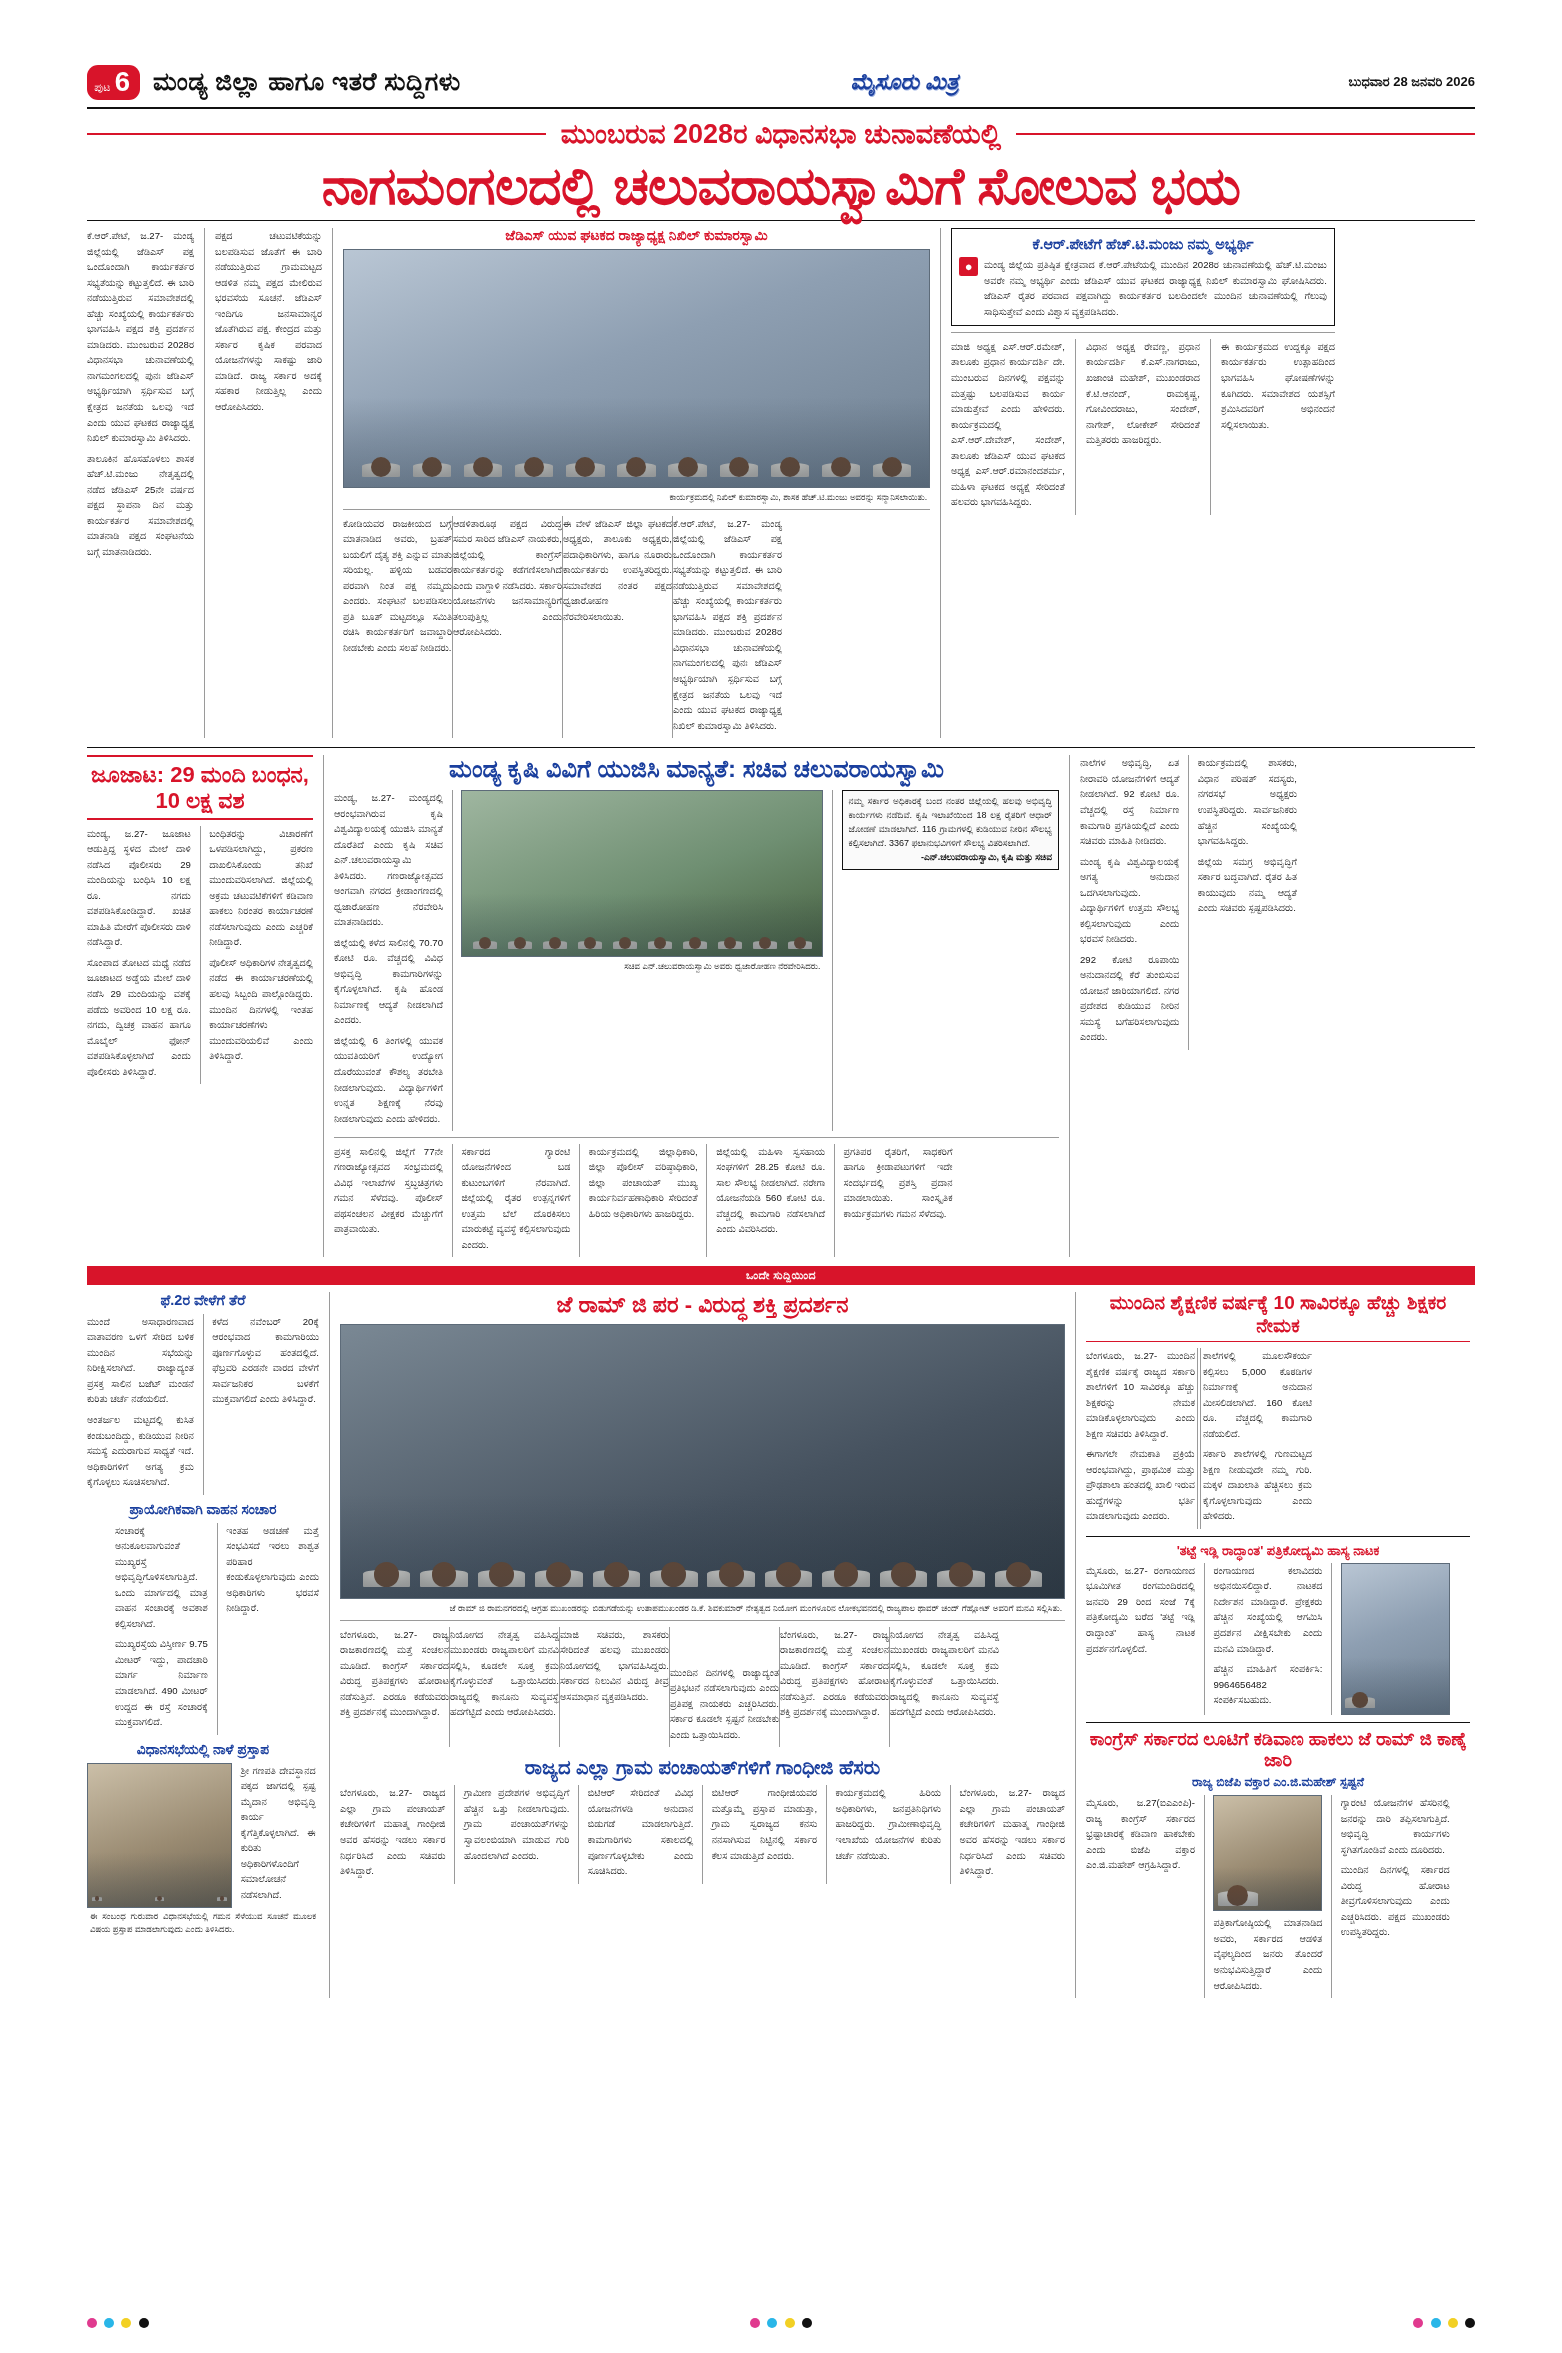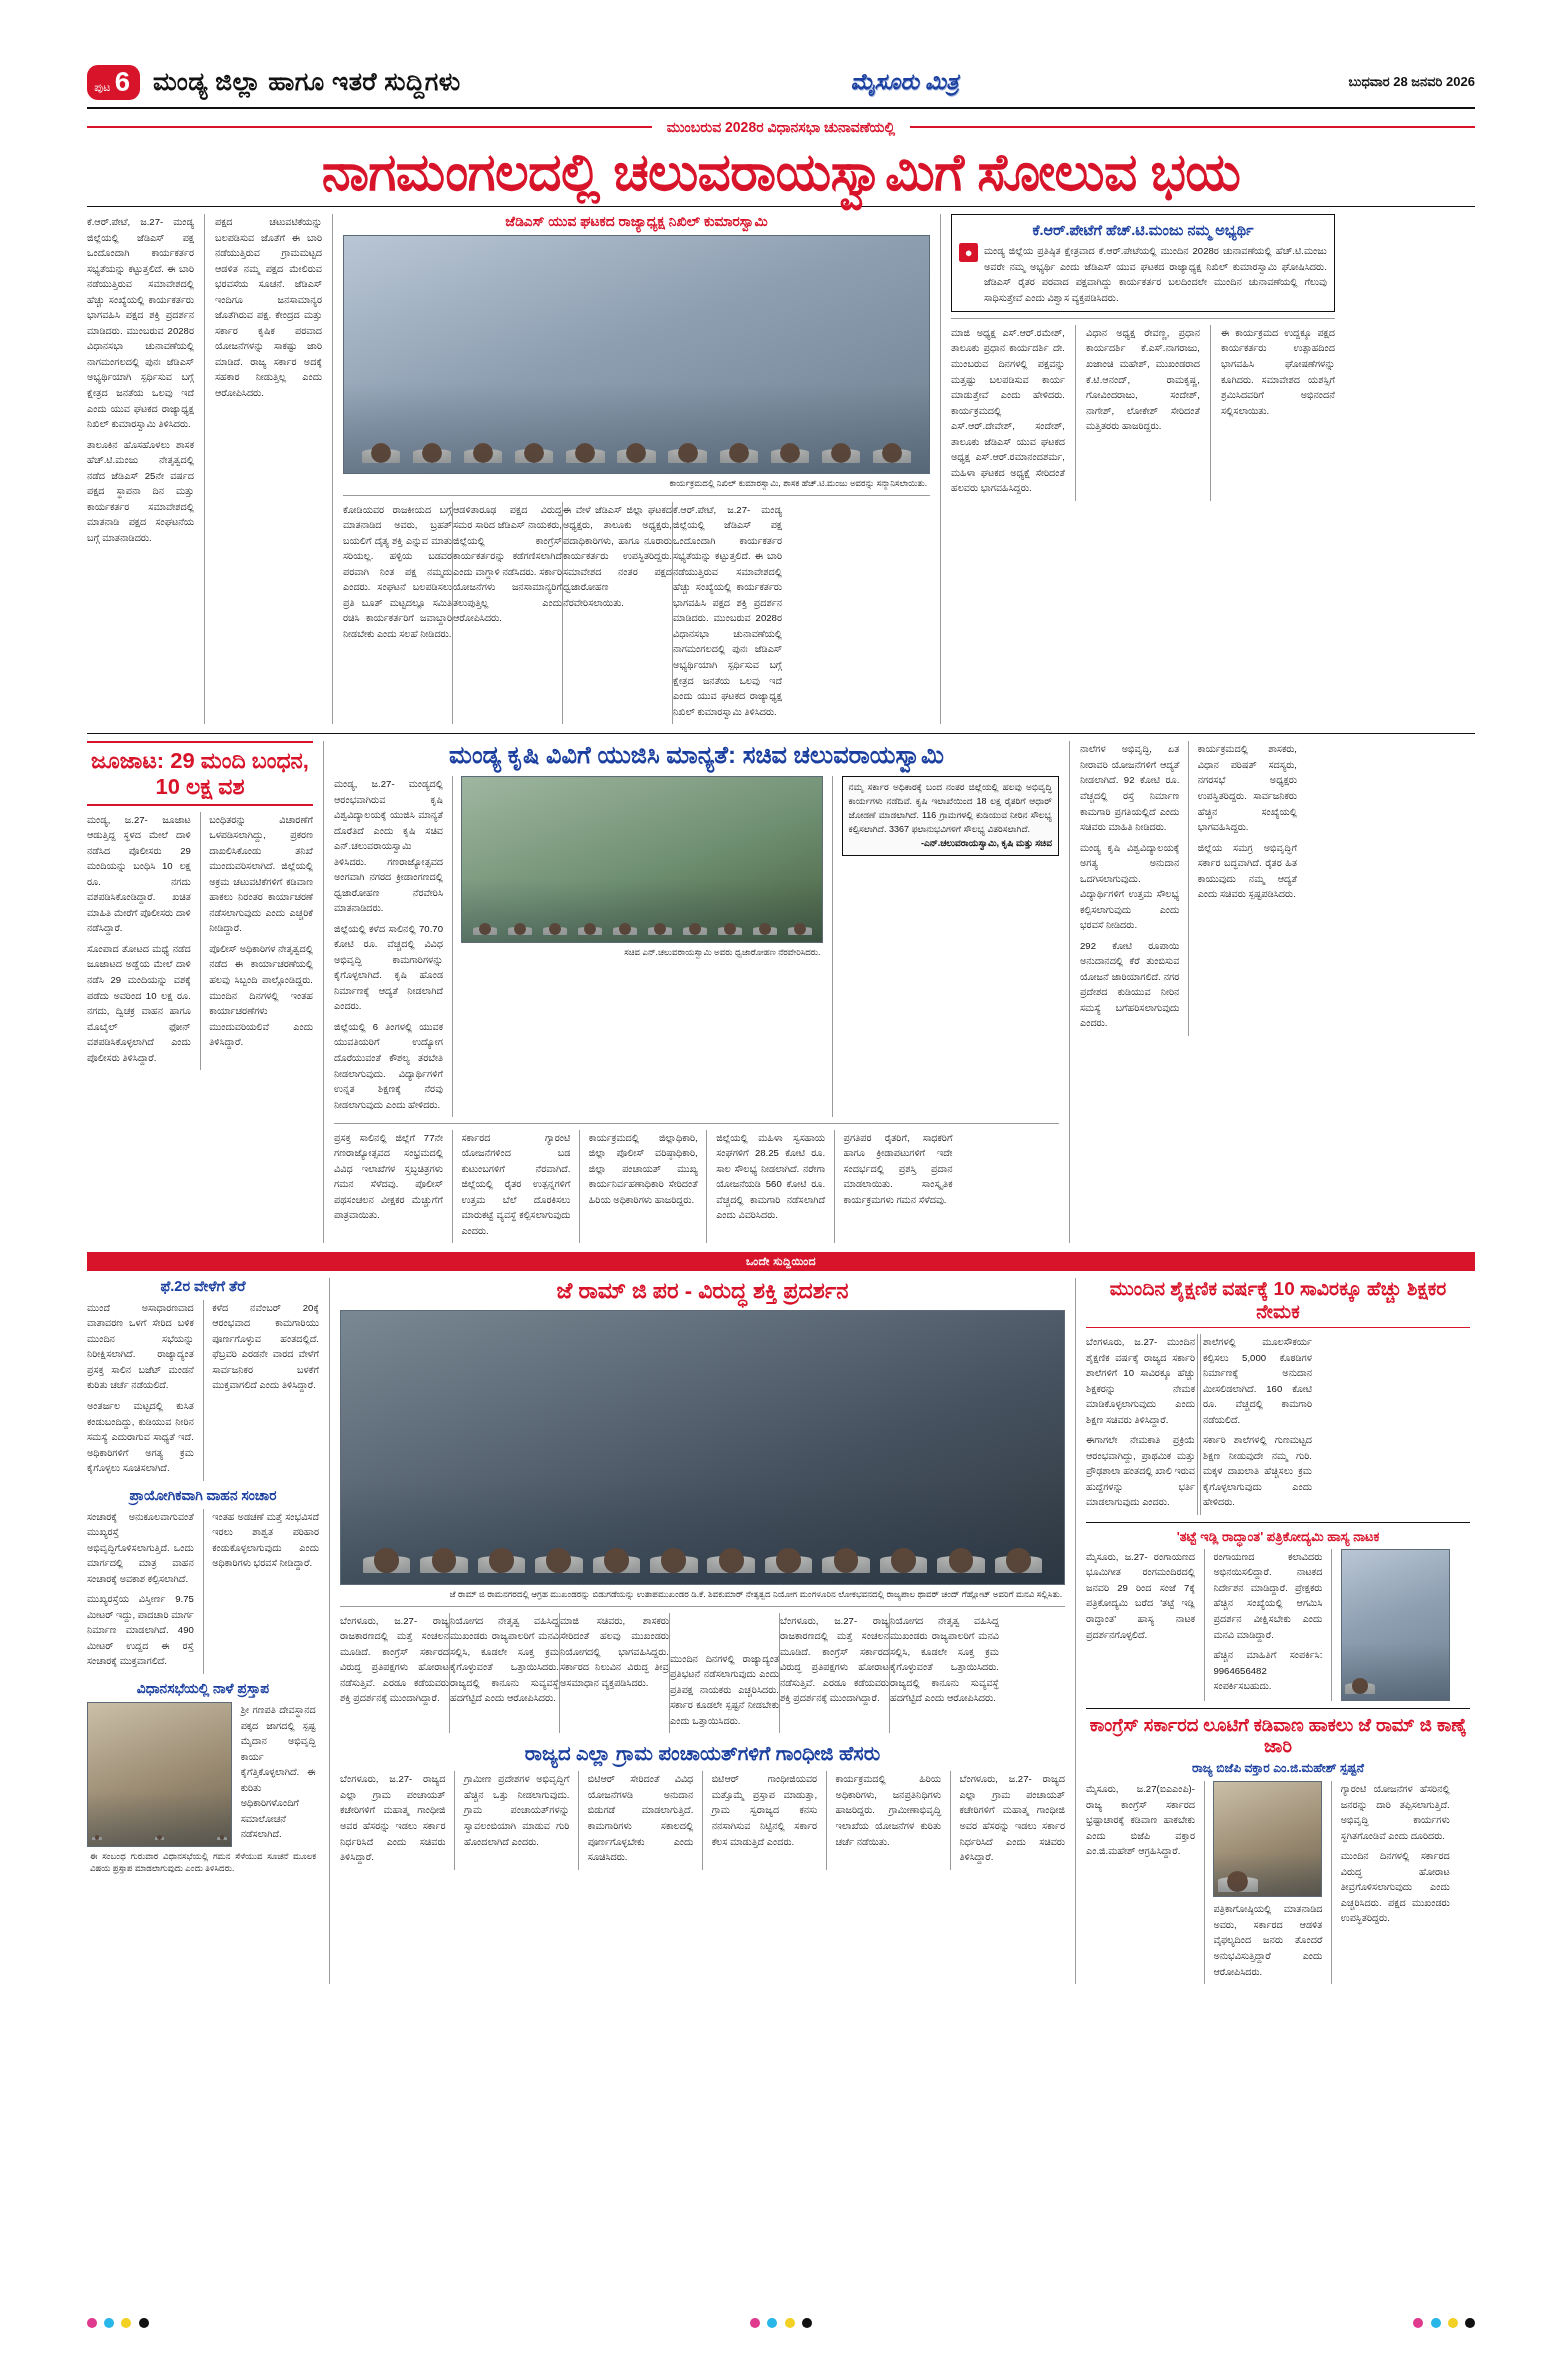--- a/index.html
+++ b/index.html
@@ -41,21 +41,21 @@
   }
   .mast-date { font-size: 13px; font-weight: bold; }
 
   
   .kicker-row {
     display: flex; align-items: center; gap: 14.5px;
     margin-top: 10px;
   }
   .kicker-row .rule { flex: 1; height: 2.2px; background: #d8142a; }
   .kicker {
-    color: #d8142a; font-size: 14px; font-weight: bold; white-space: nowrap;
+    color: #d8142a; font-size: 27px; font-weight: bold; white-space: nowrap;
   }
   .headline {
     text-align: center;
     color: #d8142a;
     font-size: 52px;
     font-weight: bold;
     line-height: 1.12;
     margin: 7.2px 0 4.3px 0;
     letter-spacing: -0.7px;
   }
@@ -352,21 +352,21 @@
           <p>ಮುಂದೆ ಅಸಾಧಾರಣವಾದ ವಾತಾವರಣ ಒಳಗೆ ಸೇರಿದ ಬಳಿಕ ಮುಂದಿನ ಸಭೆಯನ್ನು ನಿರೀಕ್ಷಿಸಲಾಗಿದೆ. ರಾಜ್ಯಾದ್ಯಂತ ಪ್ರಸಕ್ತ ಸಾಲಿನ ಬಜೆಟ್ ಮಂಡನೆ ಕುರಿತು ಚರ್ಚೆ ನಡೆಯಲಿದೆ.</p>
           <p>ಅಂತರ್ಜಲ ಮಟ್ಟದಲ್ಲಿ ಕುಸಿತ ಕಂಡುಬಂದಿದ್ದು, ಕುಡಿಯುವ ನೀರಿನ ಸಮಸ್ಯೆ ಎದುರಾಗುವ ಸಾಧ್ಯತೆ ಇದೆ. ಅಧಿಕಾರಿಗಳಿಗೆ ಅಗತ್ಯ ಕ್ರಮ ಕೈಗೊಳ್ಳಲು ಸೂಚಿಸಲಾಗಿದೆ.</p>
         </div>
         <div class="rule-v"></div>
         <div class="col-text" style="width:109px;">
           <p>ಕಳೆದ ನವೆಂಬರ್ 20ಕ್ಕೆ ಆರಂಭವಾದ ಕಾಮಗಾರಿಯು ಪೂರ್ಣಗೊಳ್ಳುವ ಹಂತದಲ್ಲಿದೆ. ಫೆಬ್ರವರಿ ಎರಡನೇ ವಾರದ ವೇಳೆಗೆ ಸಾರ್ವಜನಿಕರ ಬಳಕೆಗೆ ಮುಕ್ತವಾಗಲಿದೆ ಎಂದು ತಿಳಿಸಿದ್ದಾರೆ.</p>
         </div>
       </div>
 
       <div class="blue-title" style="font-size:13.8px; margin:7.2px 0 4.3px;">ಪ್ರಾಯೋಗಿಕವಾಗಿ ವಾಹನ ಸಂಚಾರ</div>
-      <div style="display:flex; gap:8.7px;">
+      <div style="display:flex; gap:8.7px;margin-left:28px;">
         <div class="col-text" style="width:109px;">
           <p>ಸಂಚಾರಕ್ಕೆ ಅನುಕೂಲವಾಗುವಂತೆ ಮುಖ್ಯರಸ್ತೆ ಅಭಿವೃದ್ಧಿಗೊಳಿಸಲಾಗುತ್ತಿದೆ. ಒಂದು ಮಾರ್ಗದಲ್ಲಿ ಮಾತ್ರ ವಾಹನ ಸಂಚಾರಕ್ಕೆ ಅವಕಾಶ ಕಲ್ಪಿಸಲಾಗಿದೆ.</p>
           <p>ಮುಖ್ಯರಸ್ತೆಯ ವಿಸ್ತೀರ್ಣ 9.75 ಮೀಟರ್ ಇದ್ದು, ಪಾದಚಾರಿ ಮಾರ್ಗ ನಿರ್ಮಾಣ ಮಾಡಲಾಗಿದೆ. 490 ಮೀಟರ್ ಉದ್ದದ ಈ ರಸ್ತೆ ಸಂಚಾರಕ್ಕೆ ಮುಕ್ತವಾಗಲಿದೆ.</p>
         </div>
         <div class="rule-v"></div>
         <div class="col-text" style="width:109px;">
           <p>ಇಂತಹ ಅಡಚಣೆ ಮತ್ತೆ ಸಂಭವಿಸದೆ ಇರಲು ಶಾಶ್ವತ ಪರಿಹಾರ ಕಂಡುಕೊಳ್ಳಲಾಗುವುದು ಎಂದು ಅಧಿಕಾರಿಗಳು ಭರವಸೆ ನೀಡಿದ್ದಾರೆ.</p>
         </div>
       </div>
 

